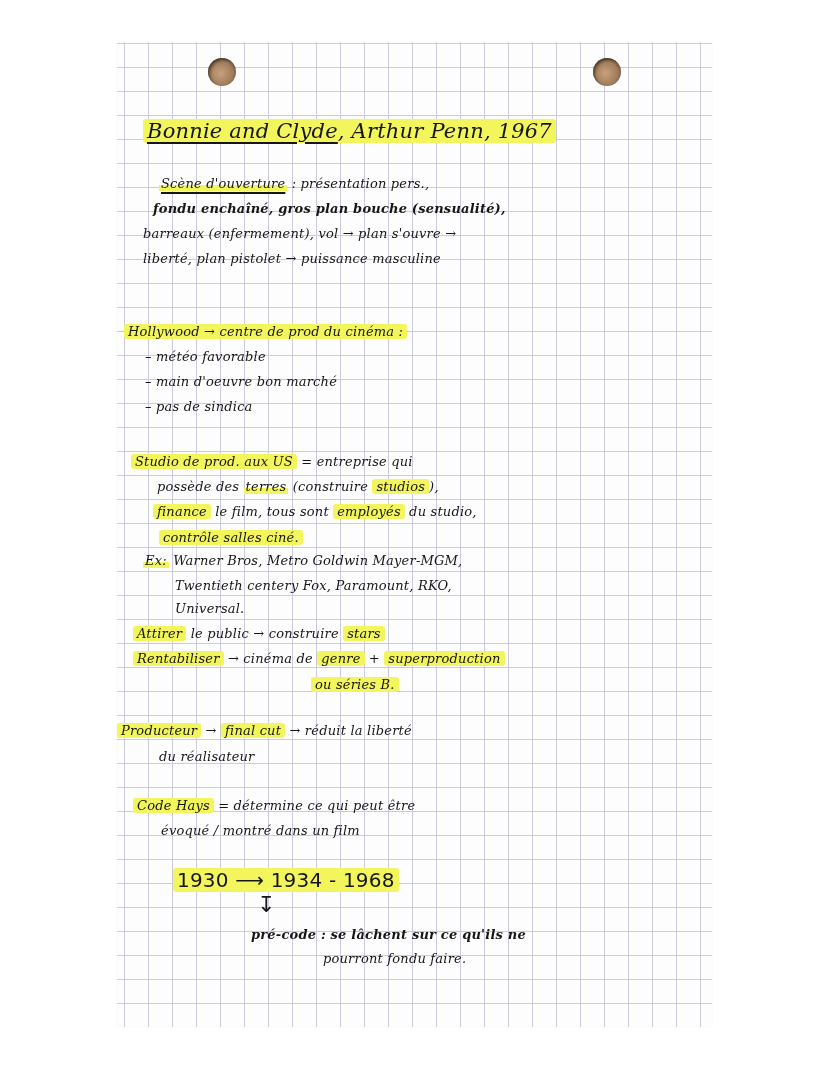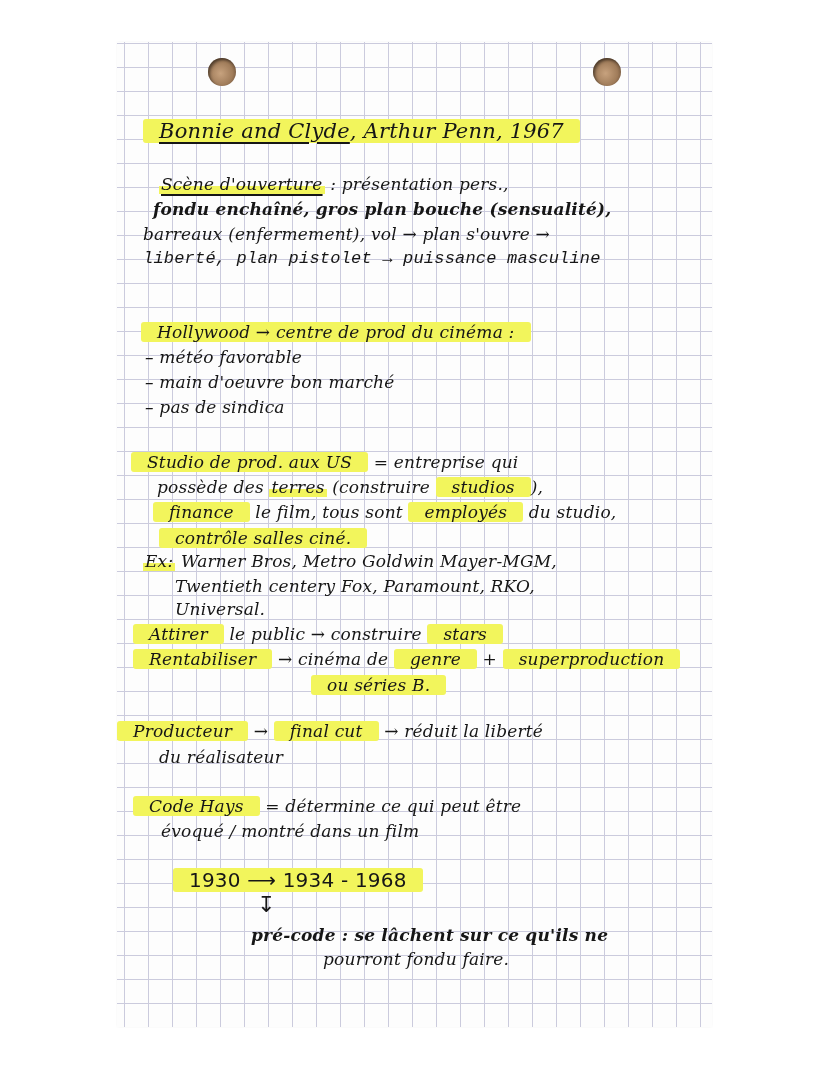--- a/index.html
+++ b/index.html
@@ -18,23 +18,23 @@
     box-shadow: 0 0 2px rgba(0,0,0,0.05);
   }
   .hole {
     position: absolute; width: 28px; height: 28px; border-radius: 50%;
     background: radial-gradient(circle at 45% 55%, #c7a27e 0%, #a07c5a 55%, #4a3322 100%);
     box-shadow: inset 2px 2px 3px rgba(0,0,0,0.45);
   }
   .line {
     position: absolute; white-space: nowrap; color: #161616;
     font-family: "DejaVu Serif", serif; font-style: italic;
-    font-size: 17px; line-height: 22px; letter-spacing: 0.2px;
+    font-size: 13px; line-height: 22px; letter-spacing: 0.2px;
   }
-  .hl { background: #f2f55c; border-radius: 3px; padding: 0 16px; }
+  .hl { background: #f2f55c; border-radius: 3px; padding: 0 4px; }
   .hl-u { background: linear-gradient(to bottom, transparent 62%, #f2f55c 62%); padding: 0 2px; }
   .ul { text-decoration: underline; text-decoration-thickness: 1.5px; text-underline-offset: 4px; }
   .title { font-size: 21px; }
   .arrow-down {
     position: absolute; font-family: "DejaVu Sans", sans-serif; font-size: 22px; color: #161616; line-height: 22px;
   }
 </style>
 </head>
 <body>
 
@@ -46,23 +46,23 @@
     <span class="hl">
       <span class="ul">Bonnie and Clyde</span><span>, </span><span>Arthur Penn</span><span>, </span><span>1967</span>
     </span>
   </div>
 
   <div class="line" style="left:42px; top:131px;">
     <span class="hl-u ul">Scène d'ouverture</span><span> : présentation pers.,</span>
   </div>
   <div class="line" style="left:36px; top:156px;font-weight:bold;">fondu enchaîné, gros plan bouche (sensualité),</div>
   <div class="line" style="left:26px; top:181px;text-align:right;">barreaux (enfermement), vol → plan s'ouvre →</div>
-  <div class="line" style="left:26px; top:206px;font-family:Liberation Mono, monospace;">liberté, plan pistolet → puissance masculine</div>
+  <div class="line" style="left:26px; top:206px;">liberté, plan pistolet → puissance masculine</div>
 
-  <div class="line" style="left:24px; top:279px;">
+  <div class="line" style="left:7px; top:279px;">
     <span class="hl">Hollywood → centre de prod du cinéma :</span>
   </div>
   <div class="line" style="left:28px; top:304px;">– météo favorable</div>
   <div class="line" style="left:28px; top:329px;">– main d'oeuvre bon marché</div>
   <div class="line" style="left:28px; top:354px;">– pas de sindica</div>
 
   <div class="line" style="left:14px; top:409px;">
     <span class="hl">Studio de prod. aux US</span><span> = entreprise qui</span>
   </div>
   <div class="line" style="left:40px; top:434px;">

